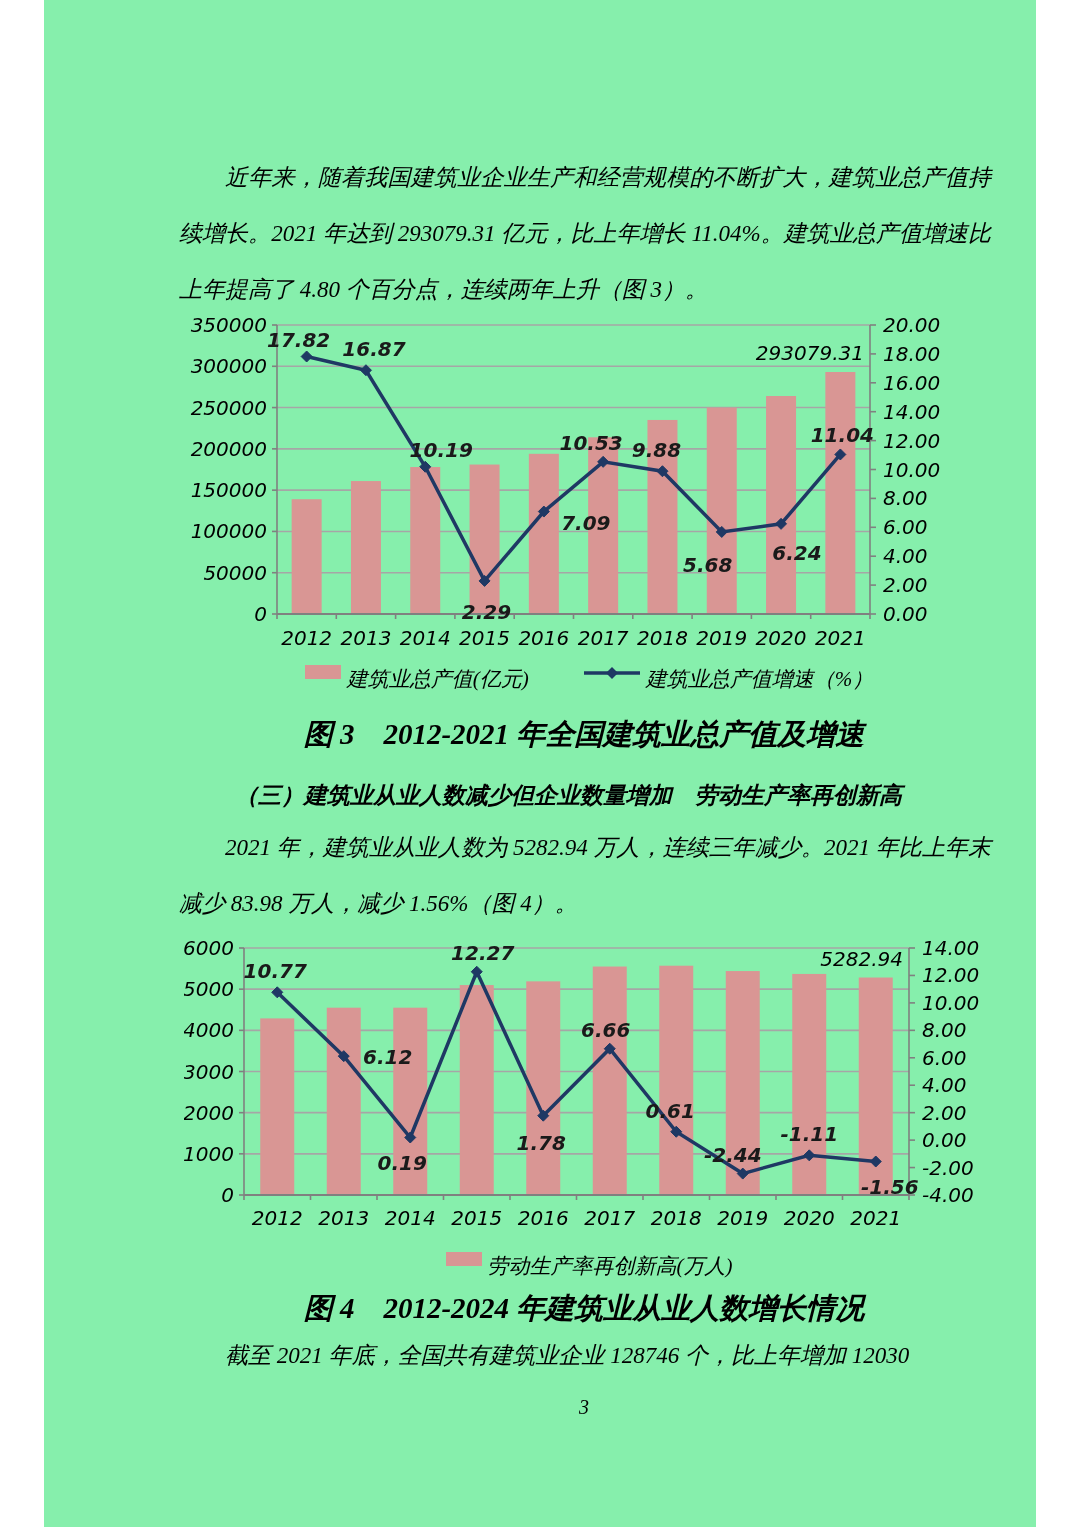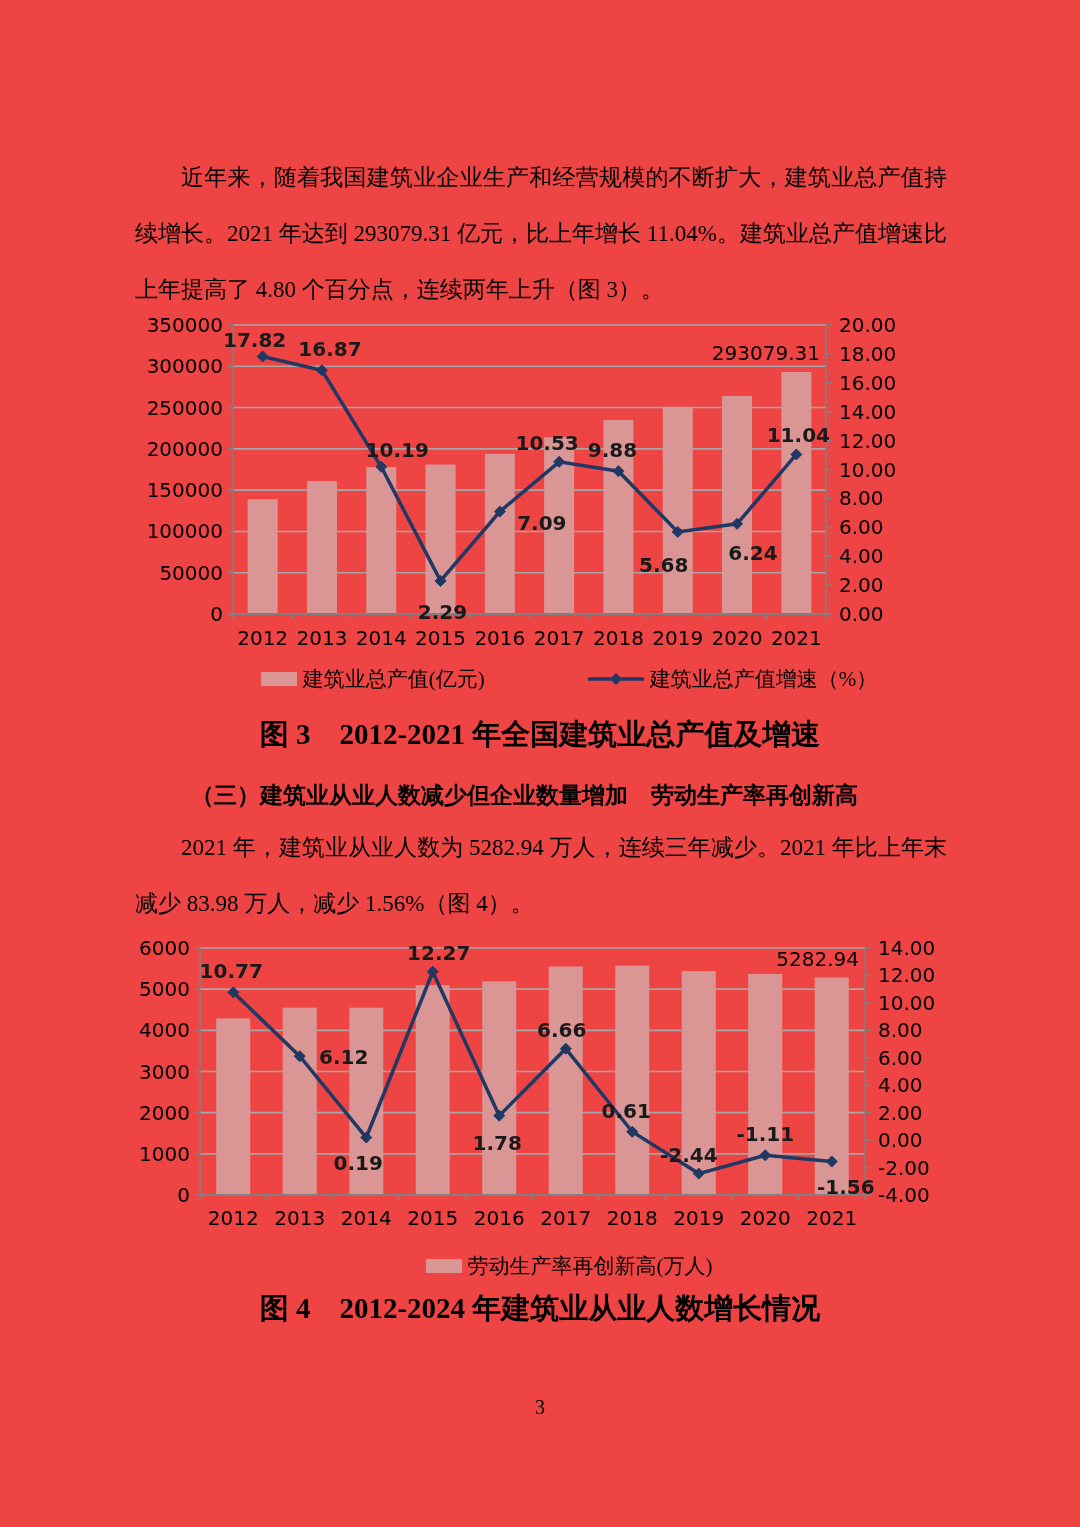--- a/index.html
+++ b/index.html
@@ -1,23 +1,24 @@
 <!DOCTYPE html>
 <html><head>
 <meta charset="utf-8">
 <style>
   html,body{margin:0;padding:0;background:#ffffff;}
   .page{
     position:relative;
-    width:1080px;height:1527px;
+    width:992px;height:1527px;
     margin:0 auto;
-    background:#ef4444;
+    background:#86efac;
     font-family:"Liberation Serif", serif;
     color:#000;
     overflow:hidden;
+    font-style:italic;
   }
   .para{
     position:absolute;
     left:135px;width:812px;
     font-size:23px;line-height:56px;
     text-align:justify;
     margin:0;
   }
   .indent{text-indent:2em;}
   .section-heading{
@@ -35,21 +36,21 @@
     font-size:29px;font-weight:bold;
     line-height:36px;
     margin:0;
   }
   .legend-row{
     position:absolute;
     left:135px;width:820px;height:30px;
     display:flex;align-items:center;justify-content:center;gap:55px;
     font-size:21px;
   }
-  .legend-item{display:flex;align-items:center;gap:6px;margin-left:48px;}
+  .legend-item{display:flex;align-items:flex-start;gap:6px;}
   .swatch{display:inline-block;width:36px;height:14px;}
   .chart-svg{position:absolute;}
   .page-number{
     position:absolute;
     left:0;top:1396px;width:1080px;
     text-align:center;
     font-size:20px;
   }
 </style>
 </head>
@@ -284,16 +285,17 @@
 
   <div class="legend-row" style="top:1251px;">
     <span class="legend-item">
       <span class="swatch" style="background: rgb(217, 150, 148);"></span>
       <span>劳动生产率再创新高(万人)</span>
     </span>
   </div>
 
   <div class="chart-caption" style="top:1290px;">图 4　2012-2024 年建筑业从业人数增长情况</div>
 
+  <p class="para indent" style="top:1328px;">截至 2021 年底，全国共有建筑业企业 128746 个，比上年增加 12030</p>
 
   <div class="page-number">3</div>
 
 </div>
 
 </body></html>

